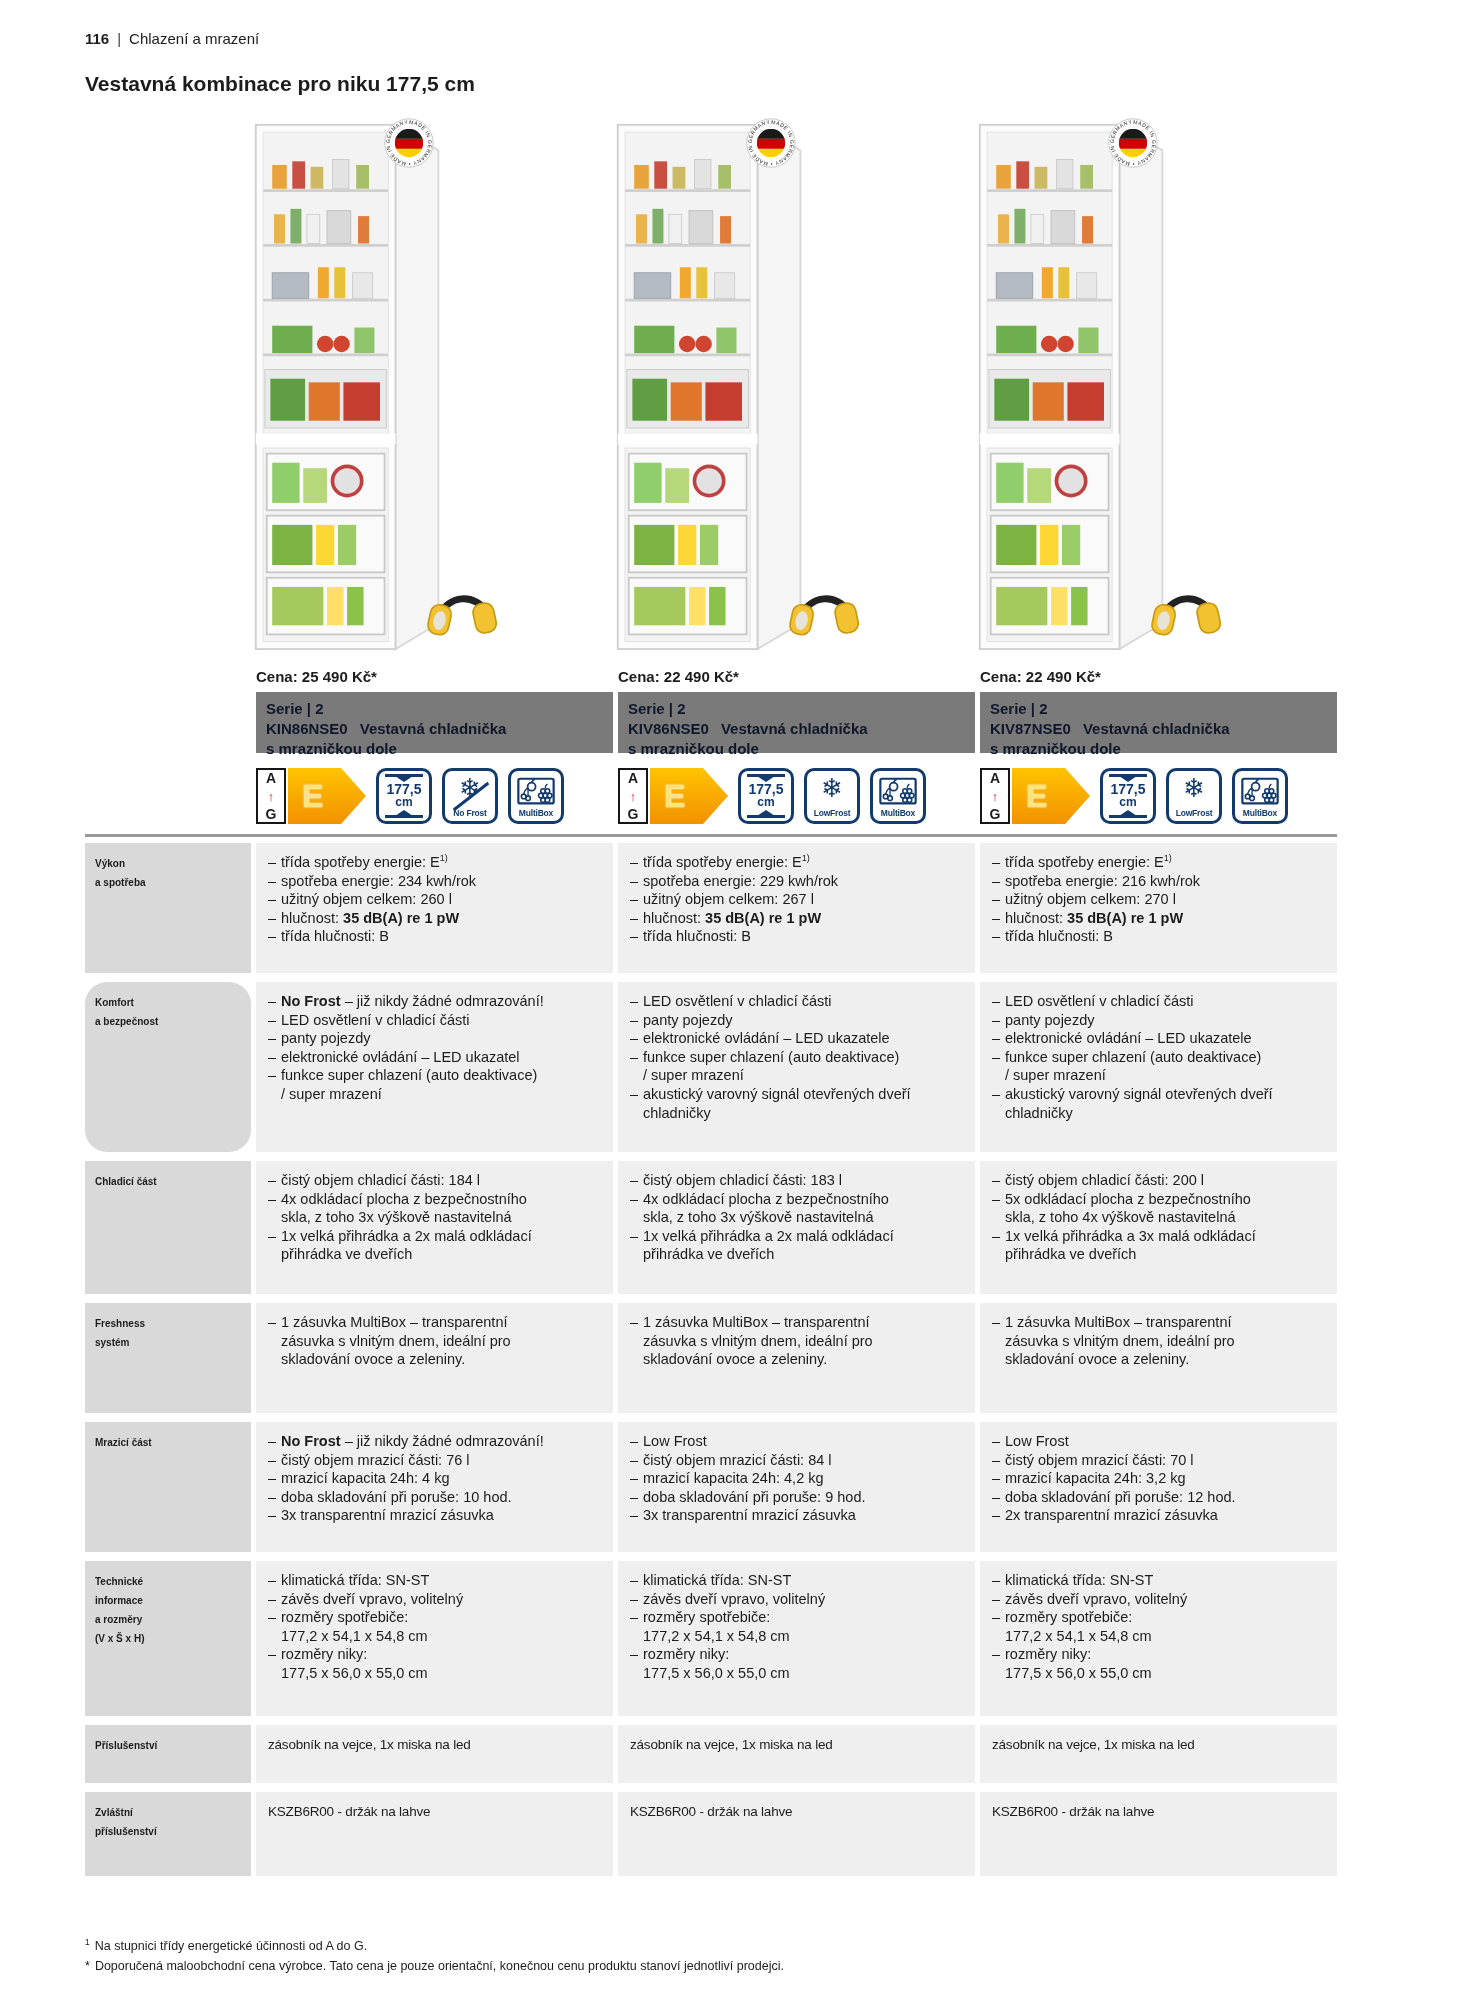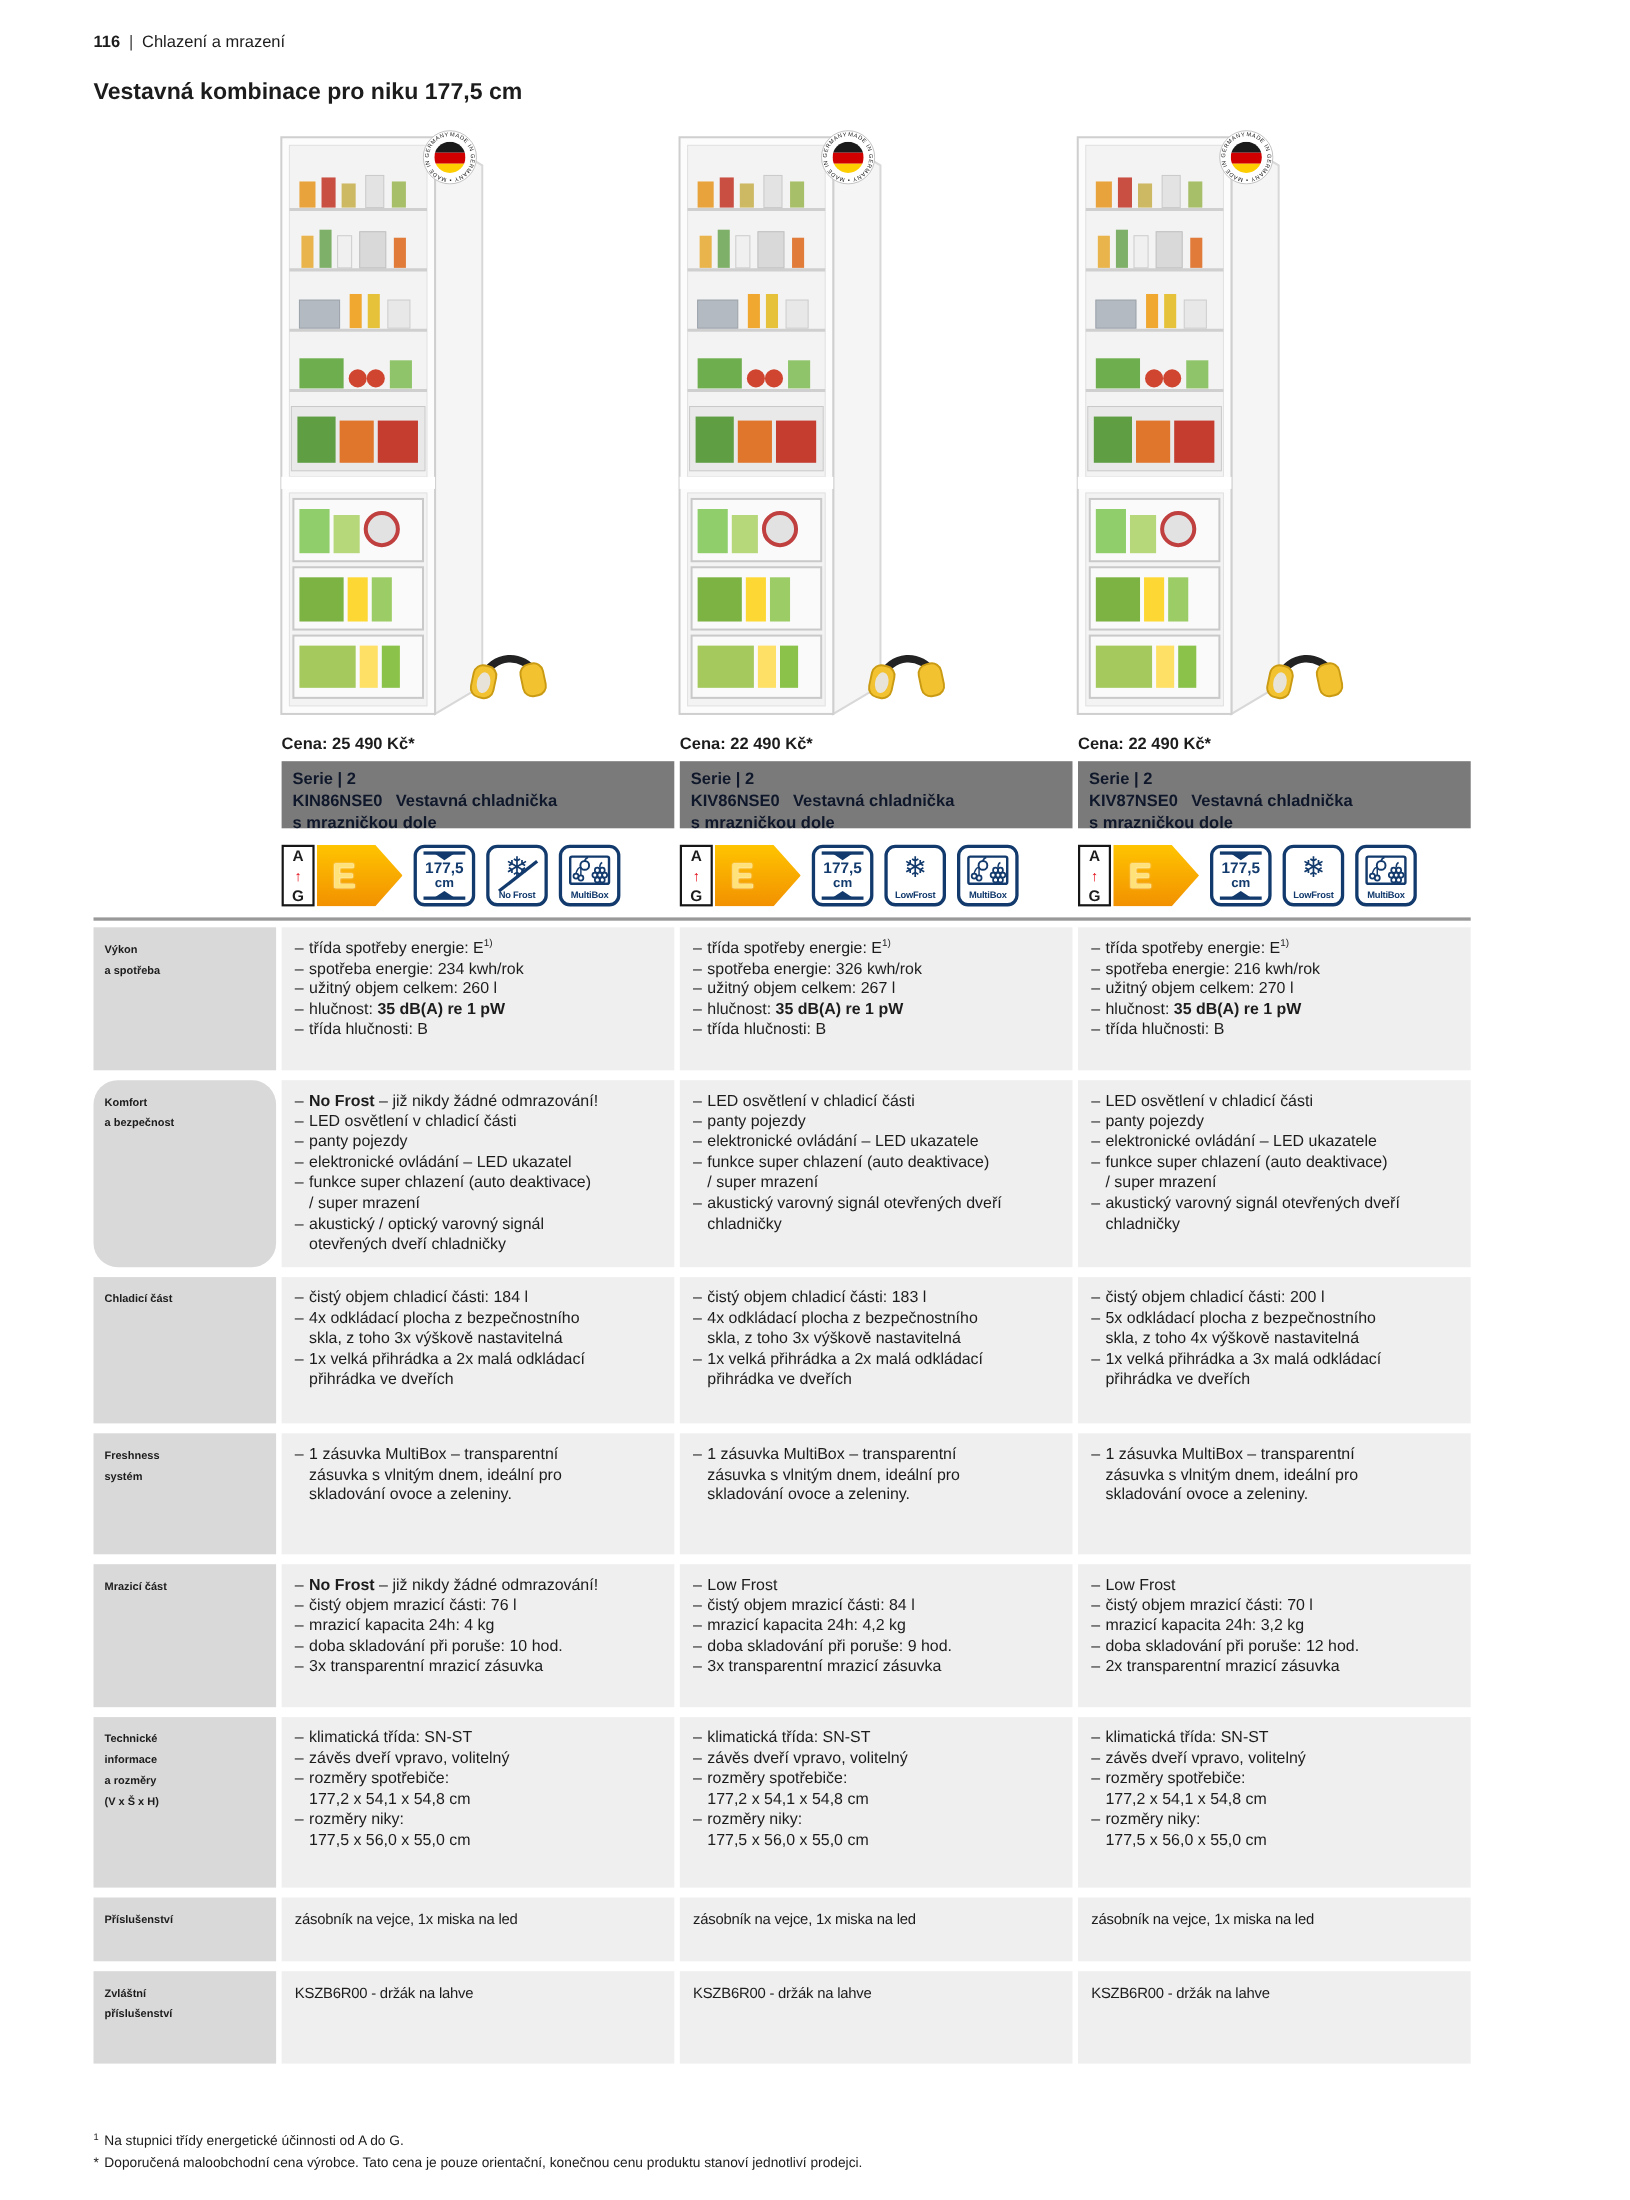--- a/index.html
+++ b/index.html
@@ -468,43 +468,41 @@
 a spotřeba</div>
       <div class="cell content" style="min-height: 130px;">
         <div class="item"><span>třída spotřeby energie: E</span><sup>1)</sup></div>
         <div class="item"><span>spotřeba energie: 234 kwh/rok</span></div>
         <div class="item"><span>užitný objem celkem: 260 l</span></div>
         <div class="item"><span>hlučnost: </span><span class="b">35 dB(A) re 1 pW</span></div>
         <div class="item"><span>třída hlučnosti: B</span></div>
       </div>
       <div class="cell content" style="min-height: 130px;">
         <div class="item"><span>třída spotřeby energie: E</span><sup>1)</sup></div>
-        <div class="item"><span>spotřeba energie: 326 kwh/rok</span></div>
+        <div class="item"><span>spotřeba energie: 229 kwh/rok</span></div>
         <div class="item"><span>užitný objem celkem: 267 l</span></div>
         <div class="item"><span>hlučnost: </span><span class="b">35 dB(A) re 1 pW</span></div>
         <div class="item"><span>třída hlučnosti: B</span></div>
       </div>
       <div class="cell content" style="min-height: 130px;">
         <div class="item"><span>třída spotřeby energie: E</span><sup>1)</sup></div>
         <div class="item"><span>spotřeba energie: 216 kwh/rok</span></div>
         <div class="item"><span>užitný objem celkem: 270 l</span></div>
         <div class="item"><span>hlučnost: </span><span class="b">35 dB(A) re 1 pW</span></div>
         <div class="item"><span>třída hlučnosti: B</span></div>
       </div>
       <div class="cell label" style="min-height: 170px; border-radius: 22px;">Komfort
 a bezpečnost</div>
       <div class="cell content" style="min-height: 170px;">
         <div class="item"><span class="b">No Frost</span><span> – již nikdy žádné odmrazování!</span></div>
         <div class="item"><span>LED osvětlení v chladicí části</span></div>
         <div class="item"><span>panty pojezdy</span></div>
         <div class="item"><span>elektronické ovládání – LED ukazatel</span></div>
         <div class="item"><span>funkce super chlazení (auto deaktivace)
 / super mrazení</span></div>
-        <div class="item"><span>akustický / optický varovný signál
-otevřených dveří chladničky</span></div>
       </div>
       <div class="cell content" style="min-height: 170px;">
         <div class="item"><span>LED osvětlení v chladicí části</span></div>
         <div class="item"><span>panty pojezdy</span></div>
         <div class="item"><span>elektronické ovládání – LED ukazatele</span></div>
         <div class="item"><span>funkce super chlazení (auto deaktivace)
 / super mrazení</span></div>
         <div class="item"><span>akustický varovný signál otevřených dveří
 chladničky</span></div>
       </div>

